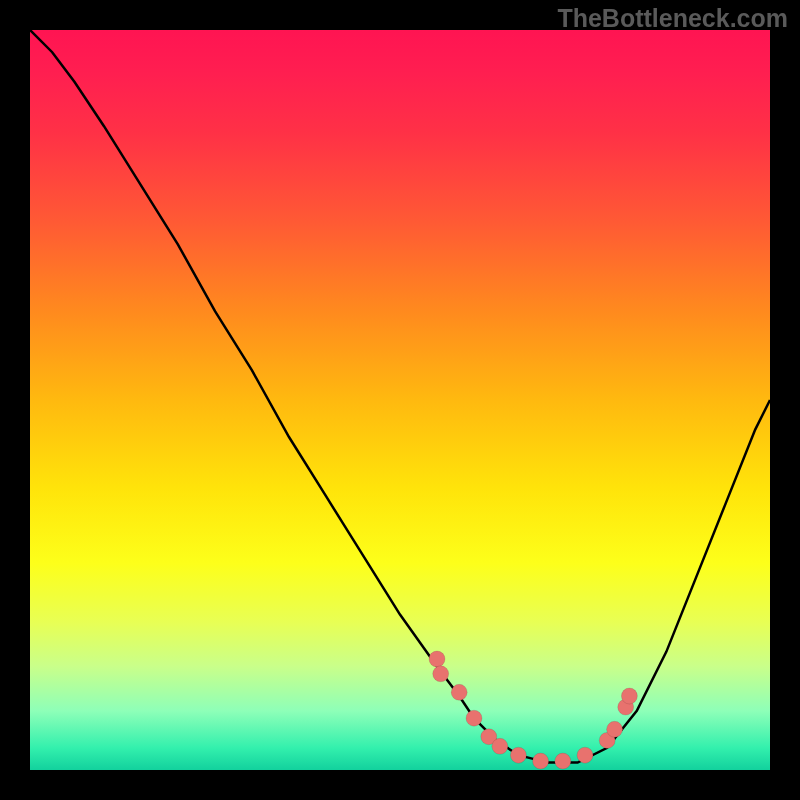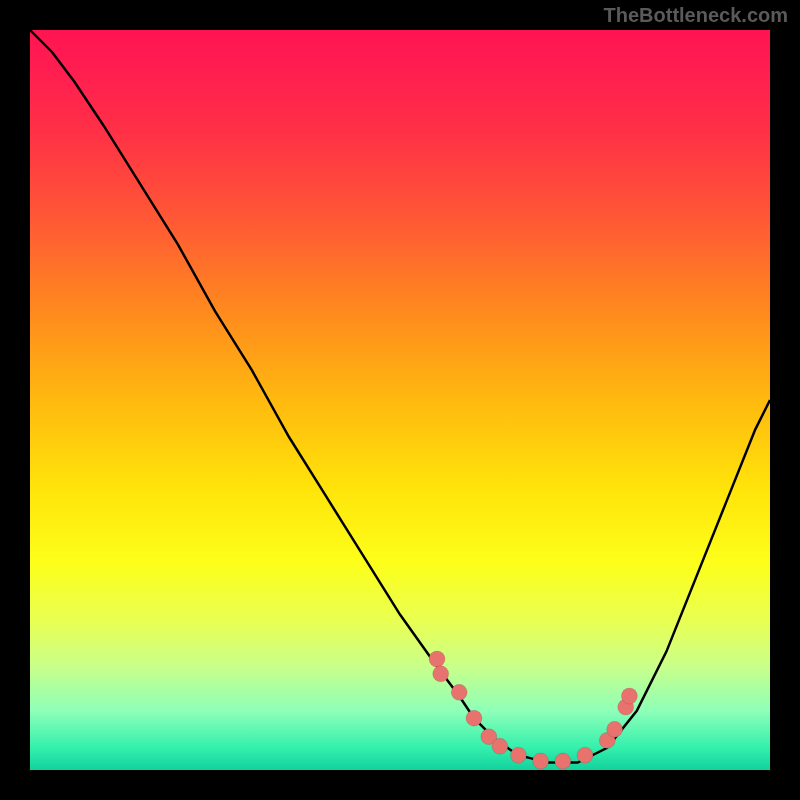--- a/index.html
+++ b/index.html
@@ -1,17 +1,17 @@
 <!DOCTYPE html>
 <html><head>
 <meta charset="utf-8">
 <style>
   * { margin: 0; padding: 0; box-sizing: border-box; }
   body { width: 800px; height: 800px; background: #000; position: relative; font-family: Arial, sans-serif; overflow: hidden; }
-  .watermark { position: absolute; top: 4px; right: 12px; color: #5a5a5a; font-size: 20px; font-weight: bold; z-index: 10; }
+  .watermark { position: absolute; top: 4px; right: 12px; color: #5a5a5a; font-size: 25px; font-weight: bold; z-index: 10; }
   .frame { position: absolute; top: 0; left: 0; width: 800px; height: 800px; background: #000; }
   .plot { position: absolute; top: 30px; left: 30px; width: 740px; height: 740px; overflow: hidden; }
   .gradient { position: absolute; top: 0; left: 0; width: 100%; height: 100%;
     background: linear-gradient(to bottom,
       #ff1452 0%,
       #ff1f50 6%,
       #ff3146 14%,
       #ff5a34 26%,
       #ff8a1e 38%,
       #ffb90f 50%,

